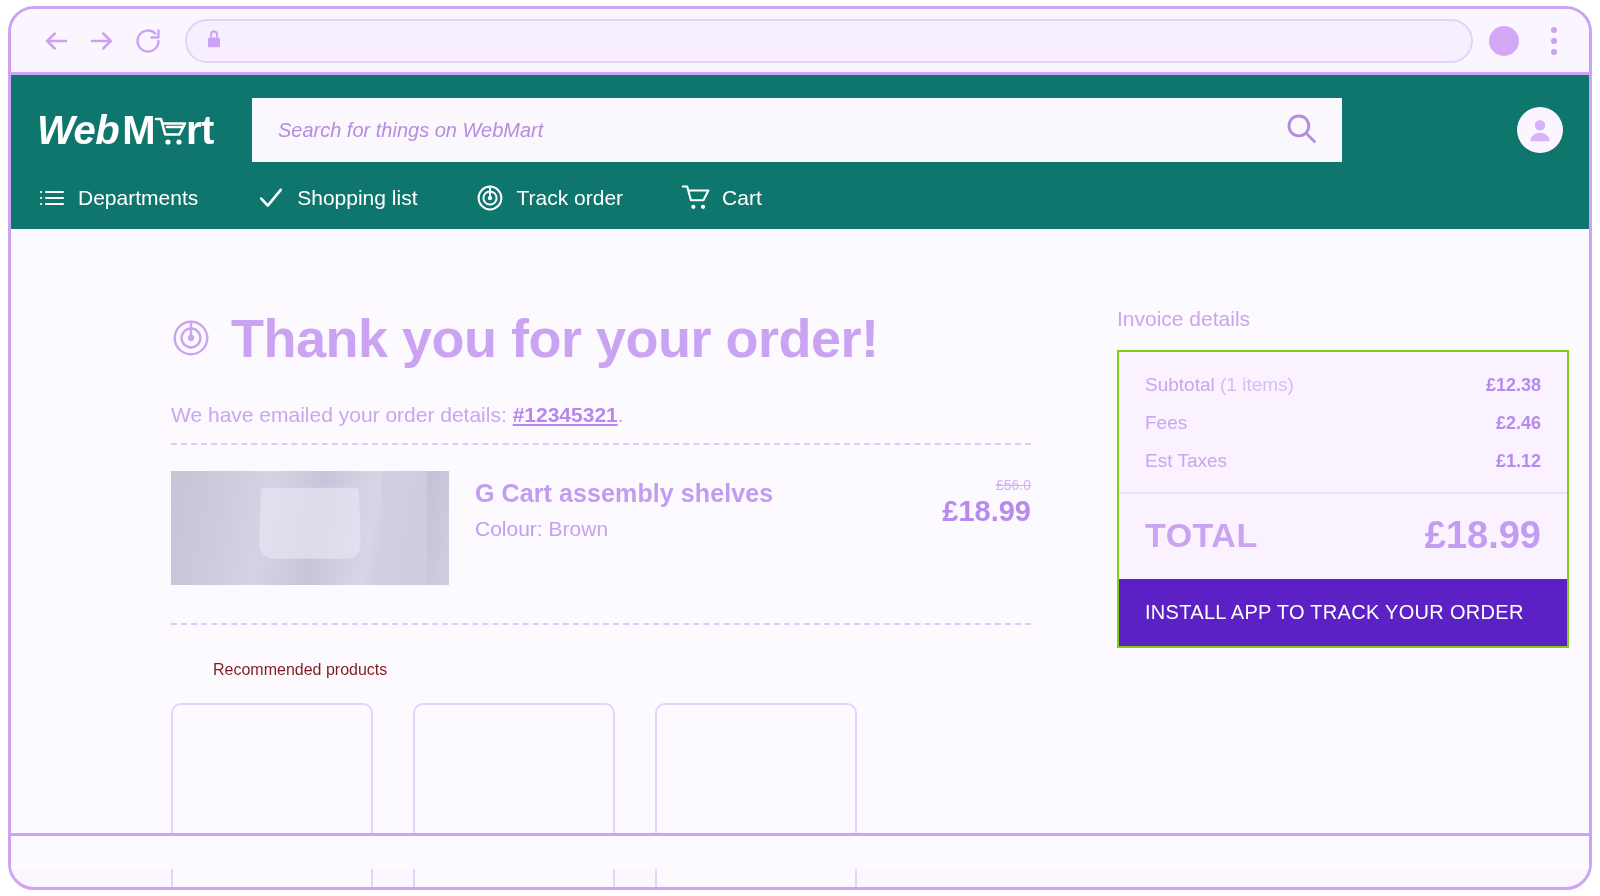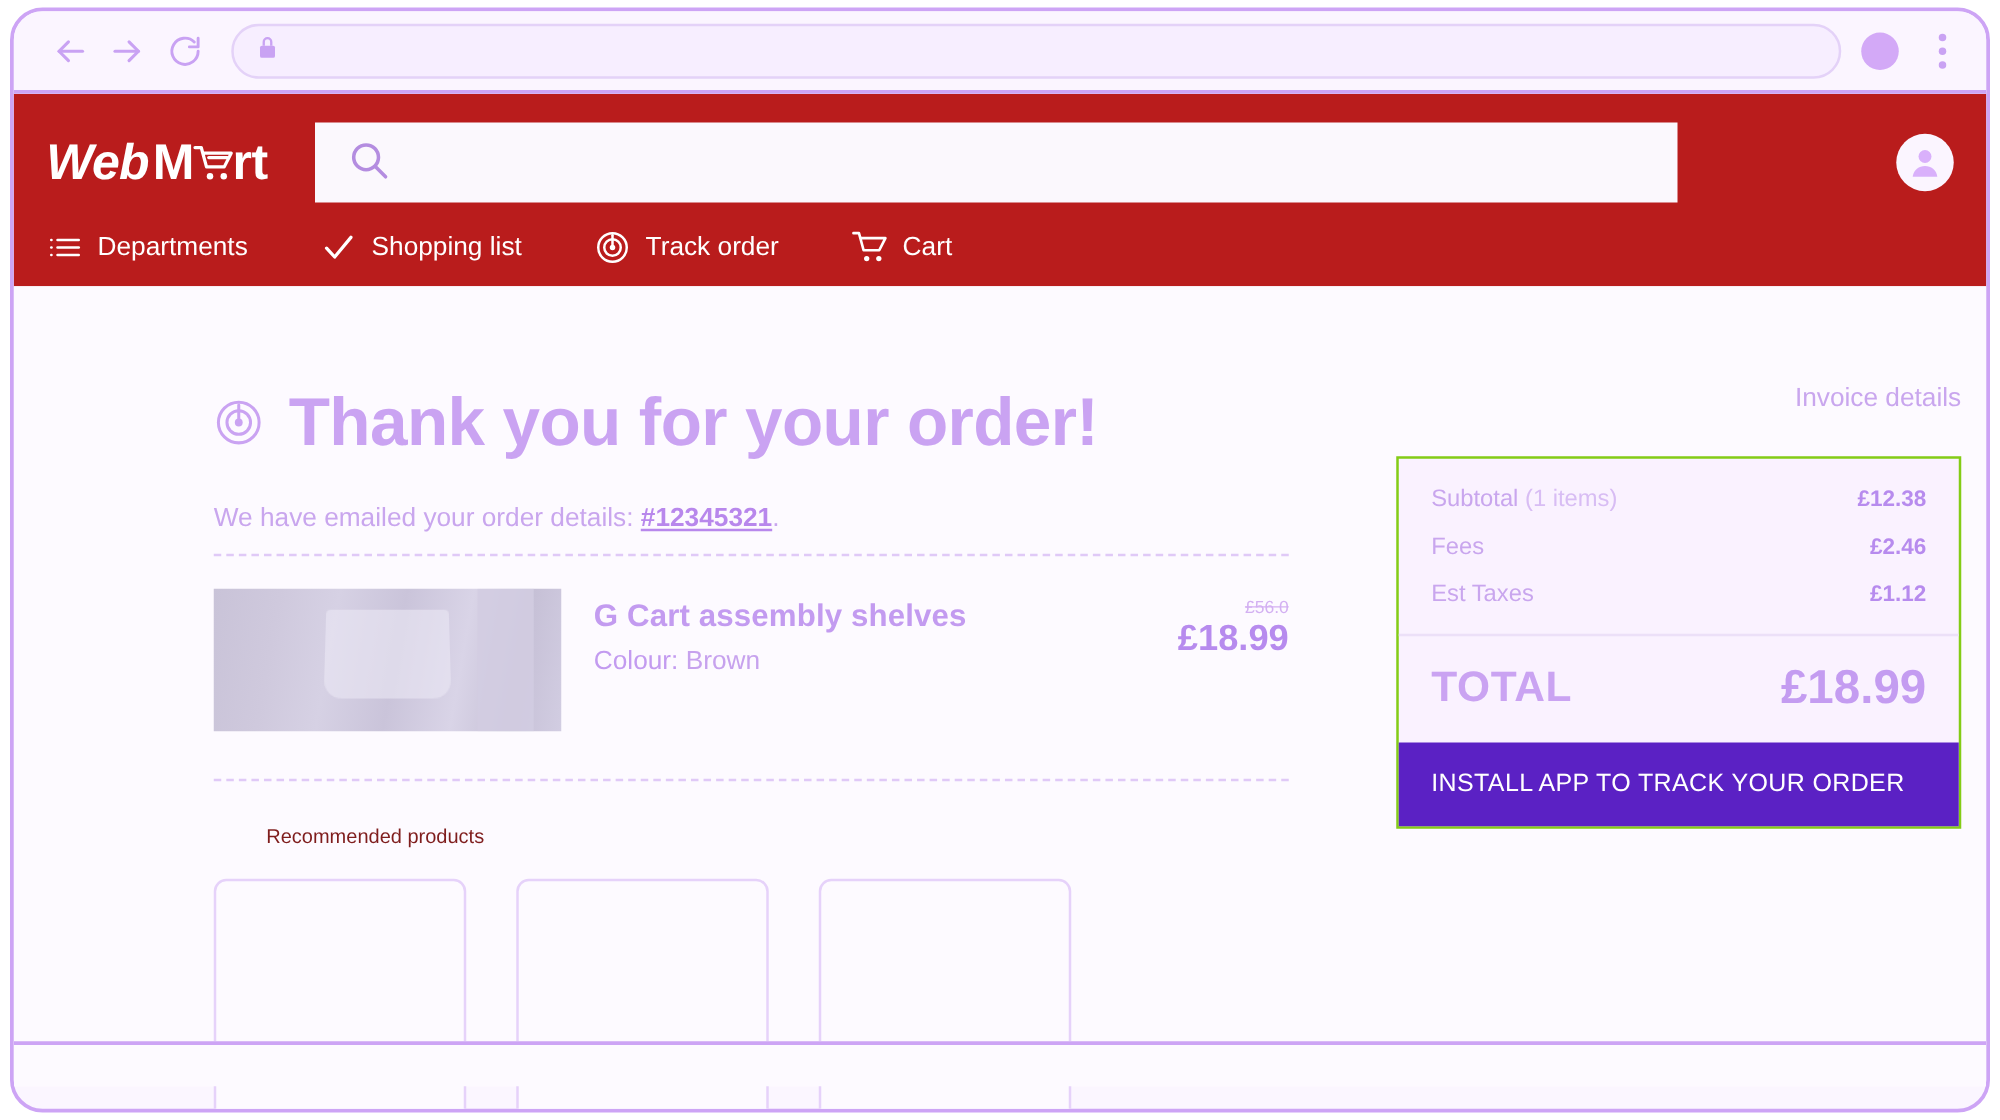--- a/index.html
+++ b/index.html
@@ -61,21 +61,21 @@
     display: flex; flex-direction: column;
     align-items: center; justify-content: center; gap: 5px;
   }
   #kebab-menu i {
     width: 6px; height: 6px; border-radius: 50%;
     background: #c9a2f3; display: block;
   }
 
   
   #site-header {
-    background: #b91c1c;
+    background: #0f766e;
     padding: 18px 26px 0 26px;
   }
   #header-top {
     display: flex;
     align-items: center;
     height: 74px;
   }
   #logo {
     font-size: 40px;
     font-weight: 700;
@@ -272,22 +272,21 @@
 
   
   #right-col {
     margin-left: 86px;
     width: 452px;
     flex: none;
   }
   #invoice-heading {
     font-size: 21px;
     color: #c9a6ee;
-    margin-bottom: 34px;
-    text-align: right;
+    margin-bottom: 19px;
   }
   #invoice-card {
     border: 2px solid #84cc16;
     background: #faf2ff;
   }
   #invoice-lines { padding: 22px 26px 20px 26px; }
   .inv-row {
     display: flex;
     align-items: baseline;
     justify-content: space-between;
@@ -402,20 +401,21 @@
               <path d="M2 4h5l4.2 15.5h14.2L31 8.5H9.2"></path>
               <circle cx="14" cy="27" r="2.6" fill="#ffffff" stroke="none"></circle>
               <circle cx="25" cy="27" r="2.6" fill="#ffffff" stroke="none"></circle>
               <line x1="13" y1="12" x2="28" y2="12"></line>
             </svg>
         </span>
           <span class="rt">rt</span>
       </div>
 
       <div id="search-wrap">
+        <span id="search-input-text">Search for things on WebMart</span>
         <span>
           <svg width="34" height="34" viewBox="0 0 24 24" fill="none" stroke="#b48de0" stroke-width="2" stroke-linecap="round">
               <circle cx="10.5" cy="10.5" r="7"></circle>
               <line x1="16" y1="16" x2="21.5" y2="21.5"></line>
             </svg>
         </span>
       </div>
 
       <div id="account-avatar">
         <svg width="32" height="32" viewBox="0 0 24 24" fill="#d9b0fb">

